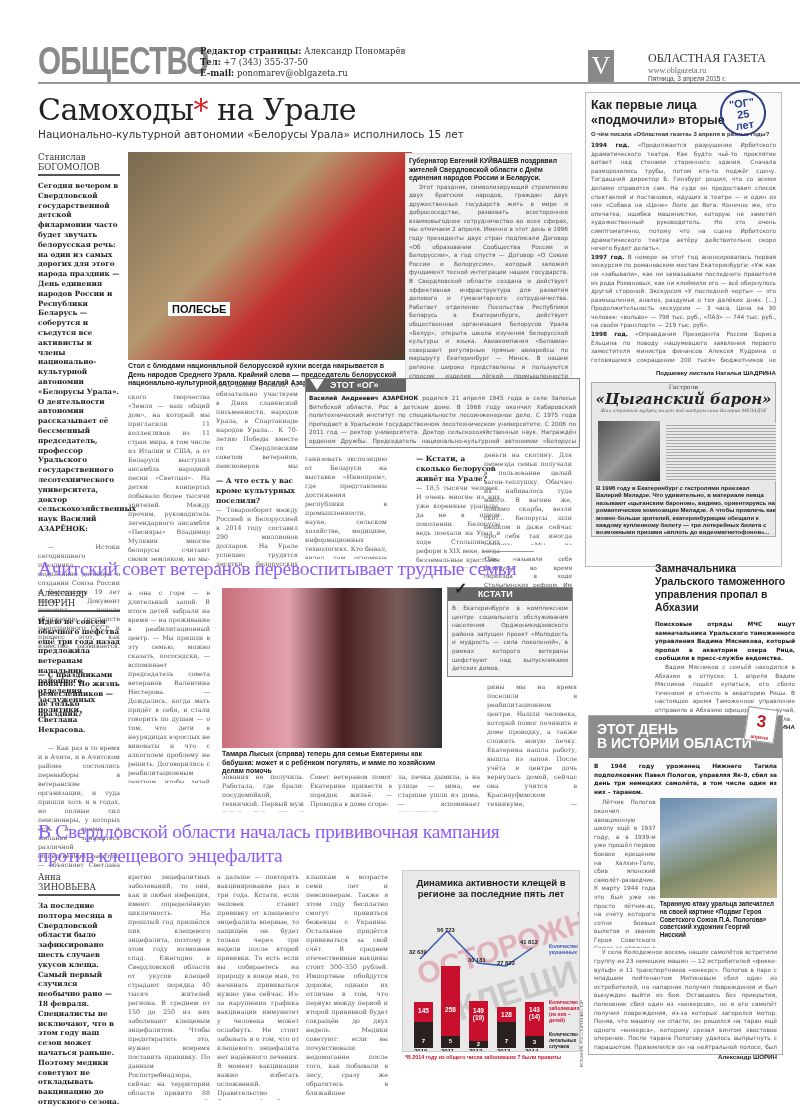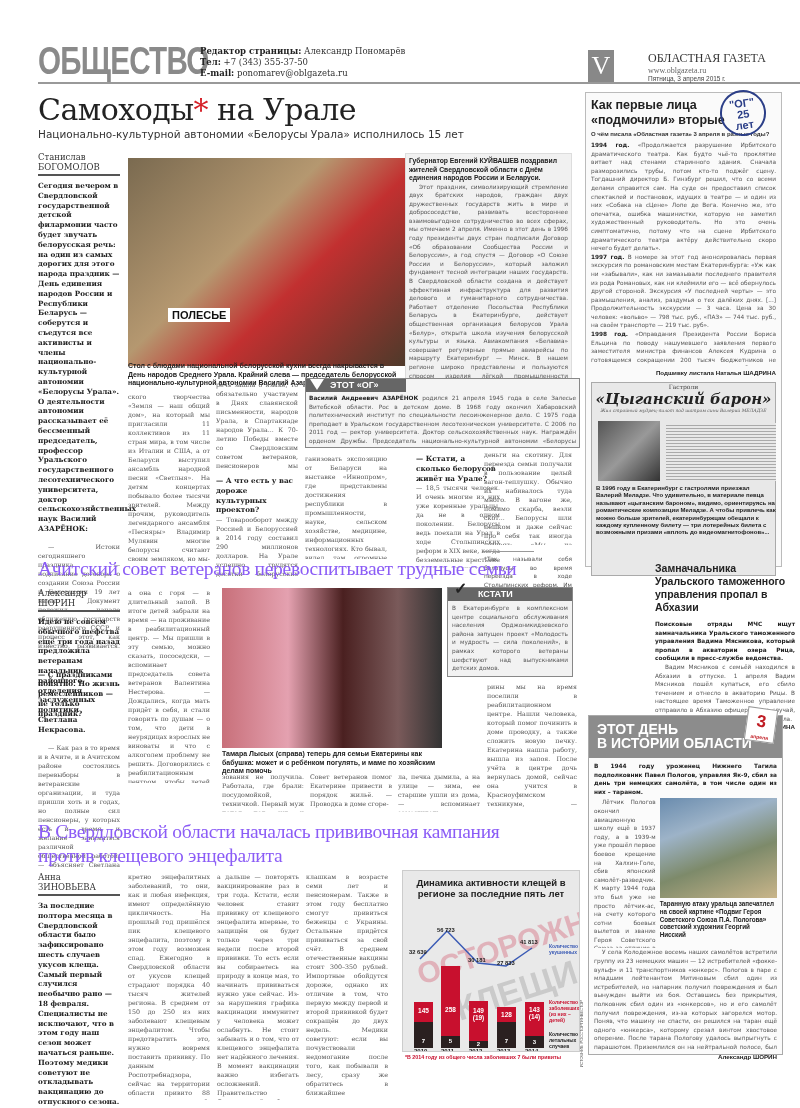--- a/index.html
+++ b/index.html
@@ -72,35 +72,35 @@
 <h1 class="abs"><span>Самоходы</span><span class="ast">*</span><span> на Урале</span></h1>
 <div class="abs sub">Национально-культурной автономии «Белорусы Урала» исполнилось 15 лет</div>
 
 <div class="abs" style="left:38px;top:152px;width:82px">
   <div class="byline">Станислав БОГОМОЛОВ</div>
   <div class="lead" style="margin-top:5px">Сегодня вечером в Свердловской государственной детской филармонии часто будет звучать белорусская речь: на один из самых дорогих для этого народа праздник — День единения народов России и Республики Беларусь — соберутся и съедутся все активисты и члены национально-культурной автономии «Белорусы Урала». О деятельности автономии рассказывает её бессменный председатель, профессор Уральского государственного лесотехнического университета, доктор сельскохозяйственных наук Василий АЗАРЁНОК:</div>
   <div class="txt" style="margin-top:8px;height:110px;overflow:hidden;text-indent:10px">— Истоки сегодняшнего праздника — подписание договора о создании Союза России и Белоруссии 19 лет назад. Документ положил начало сближению государств разрушенного СССР, и процесс этот, как известно, развивается. Появилось Евразийское экономическое сообщество (ЕврАзЭС), Договор о коллективной безопасности (ОДКБ), Таможенный союз России, Беларуси и Казахстана. Есть еще один праздник — День независимости республики, отмечаемый 3 июля.</div>
   <div class="lead" style="margin-top:18px">— С праздниками понятно. Но жизнь ремесленников — не только праздник?</div>
 </div>
 
-<div class="abs photo" style="left:128px;top:158px;width:284px;height:208px">
+<div class="abs photo" style="left:128px;top:152px;width:284px;height:208px">
   <div class="abs" style="left:40px;top:150px;background:#fff;color:#111;font-family:'Liberation Sans',sans-serif;font-weight:bold;font-size:11px;padding:1px 4px">ПОЛЕСЬЕ</div>
 </div>
 <div class="abs" style="left:404px;top:320px;writing-mode:vertical-rl;transform:rotate(180deg);font-size:4px;color:#777;font-family:'Liberation Sans',sans-serif">АЛЕКСАНДР ЗАЙЦЕВ</div>
 <div class="abs cap" style="left:128px;top:362px;width:273px">Стол с блюдами национальной белорусской кухни всегда накрывается в День народов Среднего Урала. Крайний слева — председатель белорусской национально-культурной автономии Василий Азарёнок</div>
 
 <div class="abs gov-box">
   <div class="gov-title">Губернатор Евгений КУЙВАШЕВ поздравил жителей Свердловской области с Днём единения народов России и Беларуси.</div>
   <div class="txt-sans" style="text-indent:10px;height:198px;overflow:hidden">Этот праздник, символизирующий стремление двух братских народов, граждан двух дружественных государств жить в мире и добрососедстве, развивать всестороннее взаимовыгодное сотрудничество во всех сферах, мы отмечаем 2 апреля. Именно в этот день в 1996 году президенты двух стран подписали Договор «Об образовании Сообщества России и Белоруссии», а год спустя — Договор «О Союзе России и Белоруссии», который заложил фундамент тесной интеграции наших государств. В Свердловской области создана и действует эффективная инфраструктура для развития делового и гуманитарного сотрудничества. Работает отделение Посольства Республики Беларусь в Екатеринбурге, действует общественная организация белорусов Урала «Белур», открыта школа изучения белорусской культуры и языка. Авиакомпания «Белавиа» совершает регулярные прямые авиарейсы по маршруту Екатеринбург — Минск. В нашем регионе широко представлены и пользуются спросом изделия лёгкой промышленности белорусских производителей, хорошо зарекомендовала себя сельскохозяйственная техника белорусского производства. «Мы гордимся крепкими культурными связями и особым вкладом Свердловской области в белорусскую культуру. Именно уральцем был создан легендарный белорусский ансамбль «Песняры».</div>
 </div>
 
 <div class="abs txt" style="left:128px;top:392px;width:82px;height:170px;overflow:hidden">ского творчества «Земля — наш общий дом», на который мы пригласили 11 коллективов из 11 стран мира, в том числе из Италии и США, а от Беларуси выступил ансамбль народной песни «Светлыя». На детям концертах побывало более тысячи зрителей. Между прочим, руководитель легендарного ансамбля «Песняры» Владимир Мулявин многие белорусы считают своим земляком, но мы-то ведь знаем, что он родился и жил в Свердловске. И в 2005 году мы открыли мемориальную доску на доме, где он жил.</div>
 <div class="abs" style="left:216px;top:380px;width:82px">
   <div class="txt" style="height:90px;overflow:hidden">речь зашла о языке, то обязательно участвуем в Днях славянской письменности, народов Урала, в Спартакиаде народов Урала... К 70-летию Победы вместе со Свердловским советом ветеранов, пенсионеров мы организовали «Поезд памяти» в Белоруссию, там побывала весьма представительная делегация от области во главе с губернатором.</div>
-  <div class="lead" style="margin-top:6px">— А что есть у вас дороже культурных проектов?</div>
+  <div class="lead" style="margin-top:6px">— А что есть у вас кроме культурных поселили?</div>
   <div class="txt" style="height:65px;overflow:hidden">— Товарооборот между Россией и Белоруссией в 2014 году составил 290 миллионов долларов. На Урале успешно трудятся десятки белорусских предприятий «Урал-Маз-сервис», «Амкодор-Нерестовка-Урал», «Гидротехник», «МТЗ-Урал», «Гомсельмаш».</div>
 </div>
 
 <div class="abs dossier">
   <div class="dossier-head"><span class="arrow"></span><span>ЭТОТ «ОГ»</span></div>
   <div class="txt-sans" style="padding:2px 3px;height:55px;overflow:hidden"><b style="color:#222">Василий Андреевич АЗАРЁНОК</b> <span>родился 21 апреля 1945 года в селе Залесье Витебской области. Рос в детском доме. В 1968 году окончил Хабаровский политехнический институт по специальности лесоинженерное дело. С 1975 года преподает в Уральском государственном лесотехническом университете. С 2006 по 2011 год — ректор университета. Доктор сельскохозяйственных наук. Награждён орденом Дружбы. Председатель национально-культурной автономии «Белорусы Урала» с её основания в 2000 году.</span></div>
 </div>
 
 <div class="abs txt" style="left:305px;top:454px;width:82px;height:105px;overflow:hidden">ганизовать экспозицию от Беларуси на выставке «Иннопром», где представлены достижения республики в промышленности, науке, сельском хозяйстве, медицине, информационных технологиях. Кто бывал, видел там огромные БелАЗы, новые модификации колёсных тракторов, без которых немыслимы и раньше, да и сейчас, русские и белорусские деревни.</div>
 <div class="abs" style="left:416px;top:454px;width:84px">
@@ -116,21 +116,21 @@
 <div class="abs sidebar">
   <div class="side-title" style="width:140px">Как первые лица «подмочили» вторые</div>
   <div class="side-q">О чём писала «Областная газета» 3 апреля в разные годы?</div>
   <div style="height:225px;overflow:hidden;margin-top:4px">
     <div class="txt-sans"><b style="color:#222">1994 год.</b> <span>«Продолжается разрушение Ирбитского драматического театра. Как будто чьё-то проклятие витает над стенами старинного здания. Сначала разморозились трубы, потом кто-то поджёг сцену. Тогдашний директор Б. Гинзбург решил, что со всеми делами справится сам. На суде он предоставил список спектаклей и постановок, идущих в театре — и один из них «Собака на сЦене» Лопе де Вега. Конечно же, это опечатка, ошибка машинистки, которую не заметил художественный руководитель. Но это очень симптоматично, потому что на сцене Ирбитского драматического театра актёру действительно скоро нечего будет делать».</span></div>
     <div class="txt-sans"><b style="color:#222">1997 год.</b> <span>В номере за этот год анонсировалась первая экскурсия по романовским местам Екатеринбурга: «Уж как ни «забывали», как ни замазывали последнего правителя из рода Романовых, как ни клеймили его — всё обернулось другой стороной. Экскурсия «У последней черты» — это размышления, анализ, раздумья о тех далёких днях. [...] Продолжительность экскурсии — 3 часа. Цена за 30 человек: «вольво» — 798 тыс. руб., «ПАЗ» — 744 тыс. руб., на своём транспорте — 219 тыс. руб».</span></div>
     <div class="txt-sans"><b style="color:#222">1998 год.</b> <span>«Оправдания Президента России Бориса Ельцина по поводу нашумевшего заявления первого заместителя министра финансов Алексея Кудрина о готовящемся сокращении 200 тысяч бюджетников не смогли успокоить волну негодования и без того обиженных государством учителей, медиков, работников культуры. В очередной раз власти, — говорит председатель обкома профсоюза работников народного образования Валерий Конышев, — нашли «рыжего». На сей раз это Кудрин. Желание первых лиц предприятия «вторых» и сохранить свой имидж — старая сказка».</span></div>
 
   </div>
   <div class="signature" style="margin-top:3px">Подшивку листала Наталья ШАДРИНА</div>
-  <div style="margin-top:6px;border:1px solid #aaa;background:#e8e8e8;height:194px;position:relative">
+  <div style="margin-top:6px;border:1px solid #aaa;background:#e8e8e8;height:155px;position:relative">
     <div style="text-align:center;font-size:6px;color:#444">Гастроли</div>
     <div style="text-align:center;font-family:'DejaVu Serif',serif;font-style:italic;font-weight:bold;font-size:15px;color:#222">«Цыганский барон»</div>
     <div style="text-align:center;font-size:4.5px;color:#555;font-style:italic">Жил стройный мудрец-пилот под шатром сини Валерий МЕЛАДЗЕ</div>
     <div style="position:absolute;left:6px;top:38px;width:62px;height:60px;background:linear-gradient(135deg,#555,#999 50%,#333)"></div>
     <div style="position:absolute;left:74px;top:40px;width:110px;height:58px;background:repeating-linear-gradient(#e8e8e8 0 2px,#aaa 2px 3px)"></div>
     <div class="cap" style="position:absolute;left:4px;top:102px;width:180px;font-size:6px;line-height:7.4px">В 1996 году в Екатеринбург с гастролями приезжал Валерий Меладзе. Что удивительно, в материале певца называют «цыганским бароном», видимо, ориентируясь на романтические композиции Меладзе. А чтобы привлечь как можно больше зрителей, екатеринбуржцам обещали к каждому купленному билету — три лотерейных билета с возможными призами «вплоть до видеомагнитофонов»...</div>
   </div>
 </div>
 <div class="abs stamp">
   <div>"ОГ"</div>

